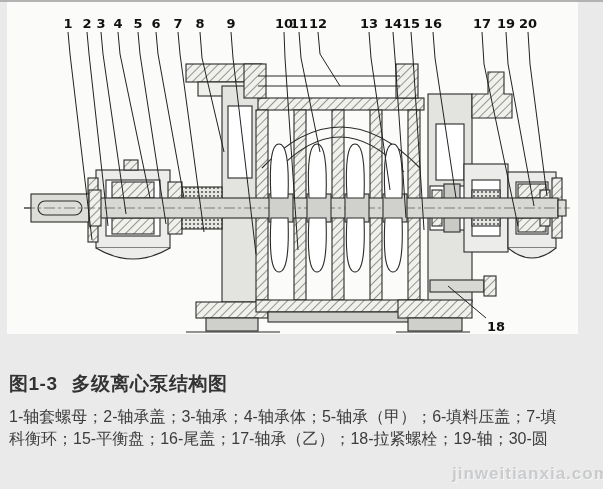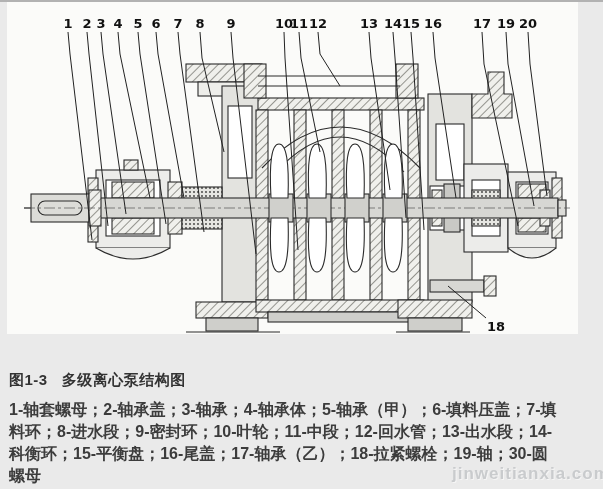--- a/index.html
+++ b/index.html
@@ -15,33 +15,33 @@
   }
   .figure-wrap{
     margin-left:7px;
     width:571px;height:332px;
     background:#fbfbf9;
     position:relative;
   }
   .figure-wrap svg{display:block;}
   .caption{
     margin:37px 0 9px 9px;
-    font-size:15px;
+    font-size:19px;
     font-weight:bold;
     color:#333;
     letter-spacing:0.5px;
   }
   .caption .cap-title{margin-left:14px;}
   .legend{
     margin-left:9px;
     font-size:16px;
     color:#3c3c3c;
     line-height:22px;
   }
-  .legend .legend-line{white-space:nowrap;font-weight:bold;}
+  .legend .legend-line{white-space:nowrap;}
   .watermark{
     position:absolute;
     left:452px;top:464px;
     font-size:17px;
     font-weight:bold;
     color:#c9cbcd;
     letter-spacing:1px;
     white-space:nowrap;
     text-shadow:1px 1px 0 #f5f5f5;
   }
@@ -225,18 +225,16 @@
   </g>
 </svg>
 </div>
 
 <div class="caption">
   <span class="cap-label">图1-3</span><span class="cap-title">多级离心泵结构图</span>
 </div>
 
 <div class="legend">
   <div class="legend-line">1-轴套螺母；2-轴承盖；3-轴承；4-轴承体；5-轴承（甲）；6-填料压盖；7-填</div>
-  <div class="legend-line">料环；8-进水段；9-密封环；10-叶轮；11-中段；12-回水管；13-出水段；14-</div>
   <div class="legend-line">科衡环；15-平衡盘；16-尾盖；17-轴承（乙）；18-拉紧螺栓；19-轴；30-圆</div>
-  <div class="legend-line">螺母</div>
 </div>
 
 <div class="watermark">jinweitianxia.com</div>
 
 </body></html>

